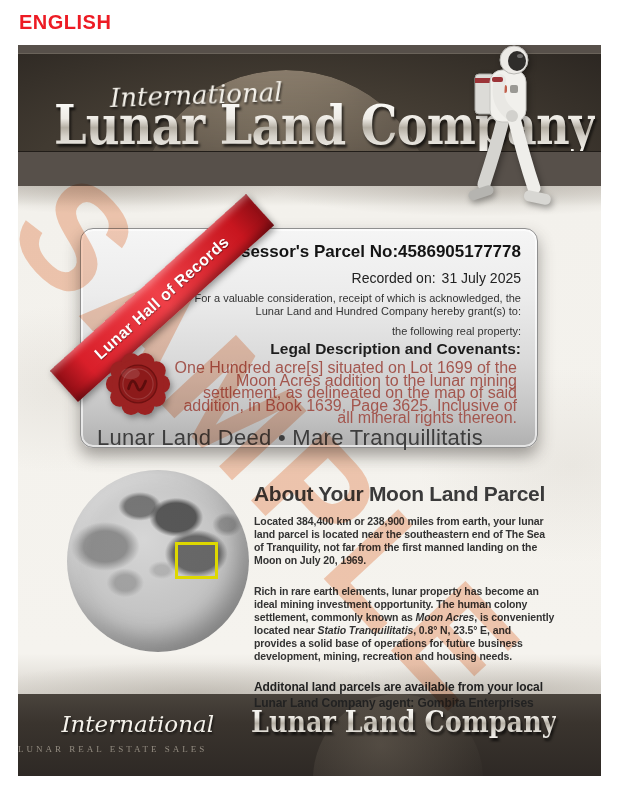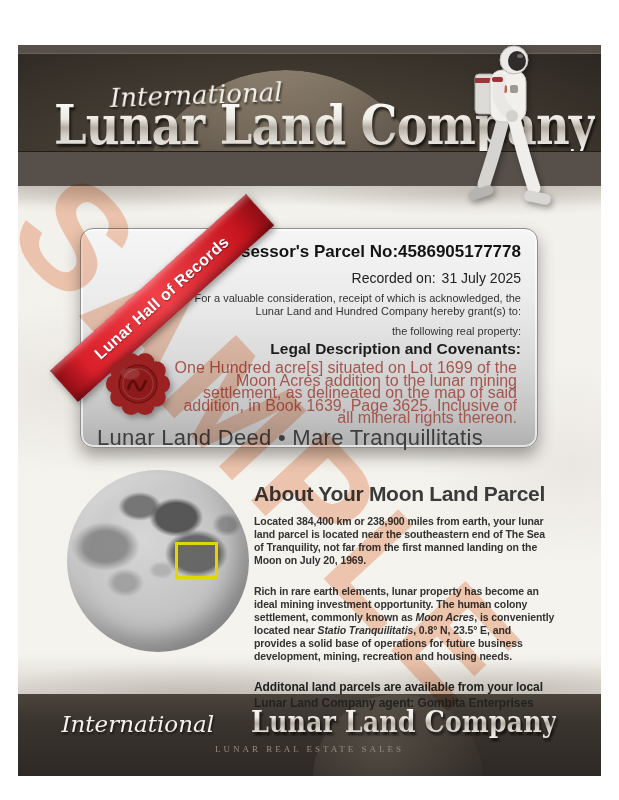--- a/index.html
+++ b/index.html
@@ -111,28 +111,29 @@
 
   
   .ftr{position:absolute;left:18px;top:694px;width:583px;height:82px;z-index:2;overflow:hidden;
     background:linear-gradient(180deg,#4a443d 0%,#3a342e 35%,#2e2925 100%);}
   .ftr-moon{position:absolute;left:295px;top:0;width:170px;height:170px;border-radius:50%;
     background:radial-gradient(circle at 40% 30%,rgba(128,118,104,.4),rgba(90,83,73,.15) 60%,transparent 75%);}
   .ftr-brand{position:absolute;left:0;right:0;top:10px;text-align:center;white-space:nowrap;padding-left:26px;}
   .ftr-script{display:inline-block;font-size:23px;vertical-align:baseline;margin-right:10px;}
   .ftr-title{display:inline-block;font-size:30px;transform:scaleX(.85);transform-origin:center;
     vertical-align:baseline;}
-  .ftr-sub{position:absolute;left:0;right:0;top:50px;text-align:center;
+  .ftr-sub{position:absolute;left:0;right:0;top:50px;
     font-family:"Liberation Serif",serif;font-size:9px;letter-spacing:3px;color:#938c81;}
 </style>
 </head>
 <body>
 
 <div id="page">
 
+  <div class="lang">ENGLISH</div>
 
   <div class="hdr">
     <div class="hdr-panel">
       <div class="hdr-moon"></div>
       <div class="script hdr-script">International</div>
       <div class="metal hdr-title">Lunar Land Company</div>
     </div>
   </div>
 
   <div class="astro">

